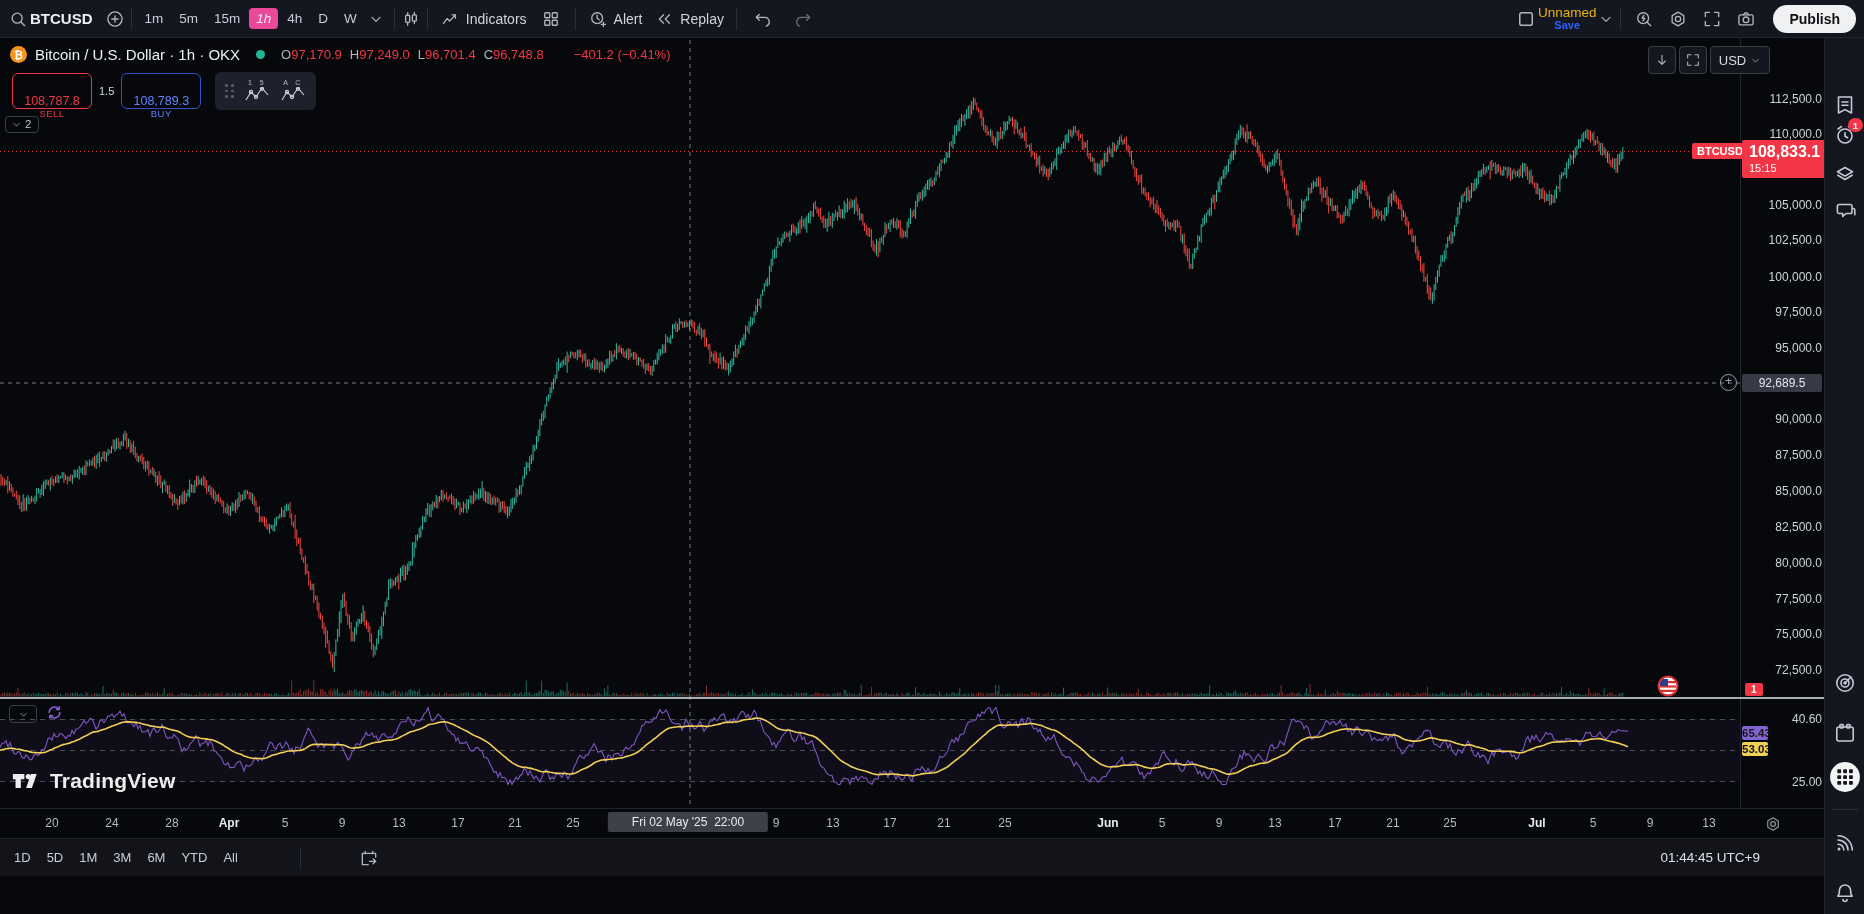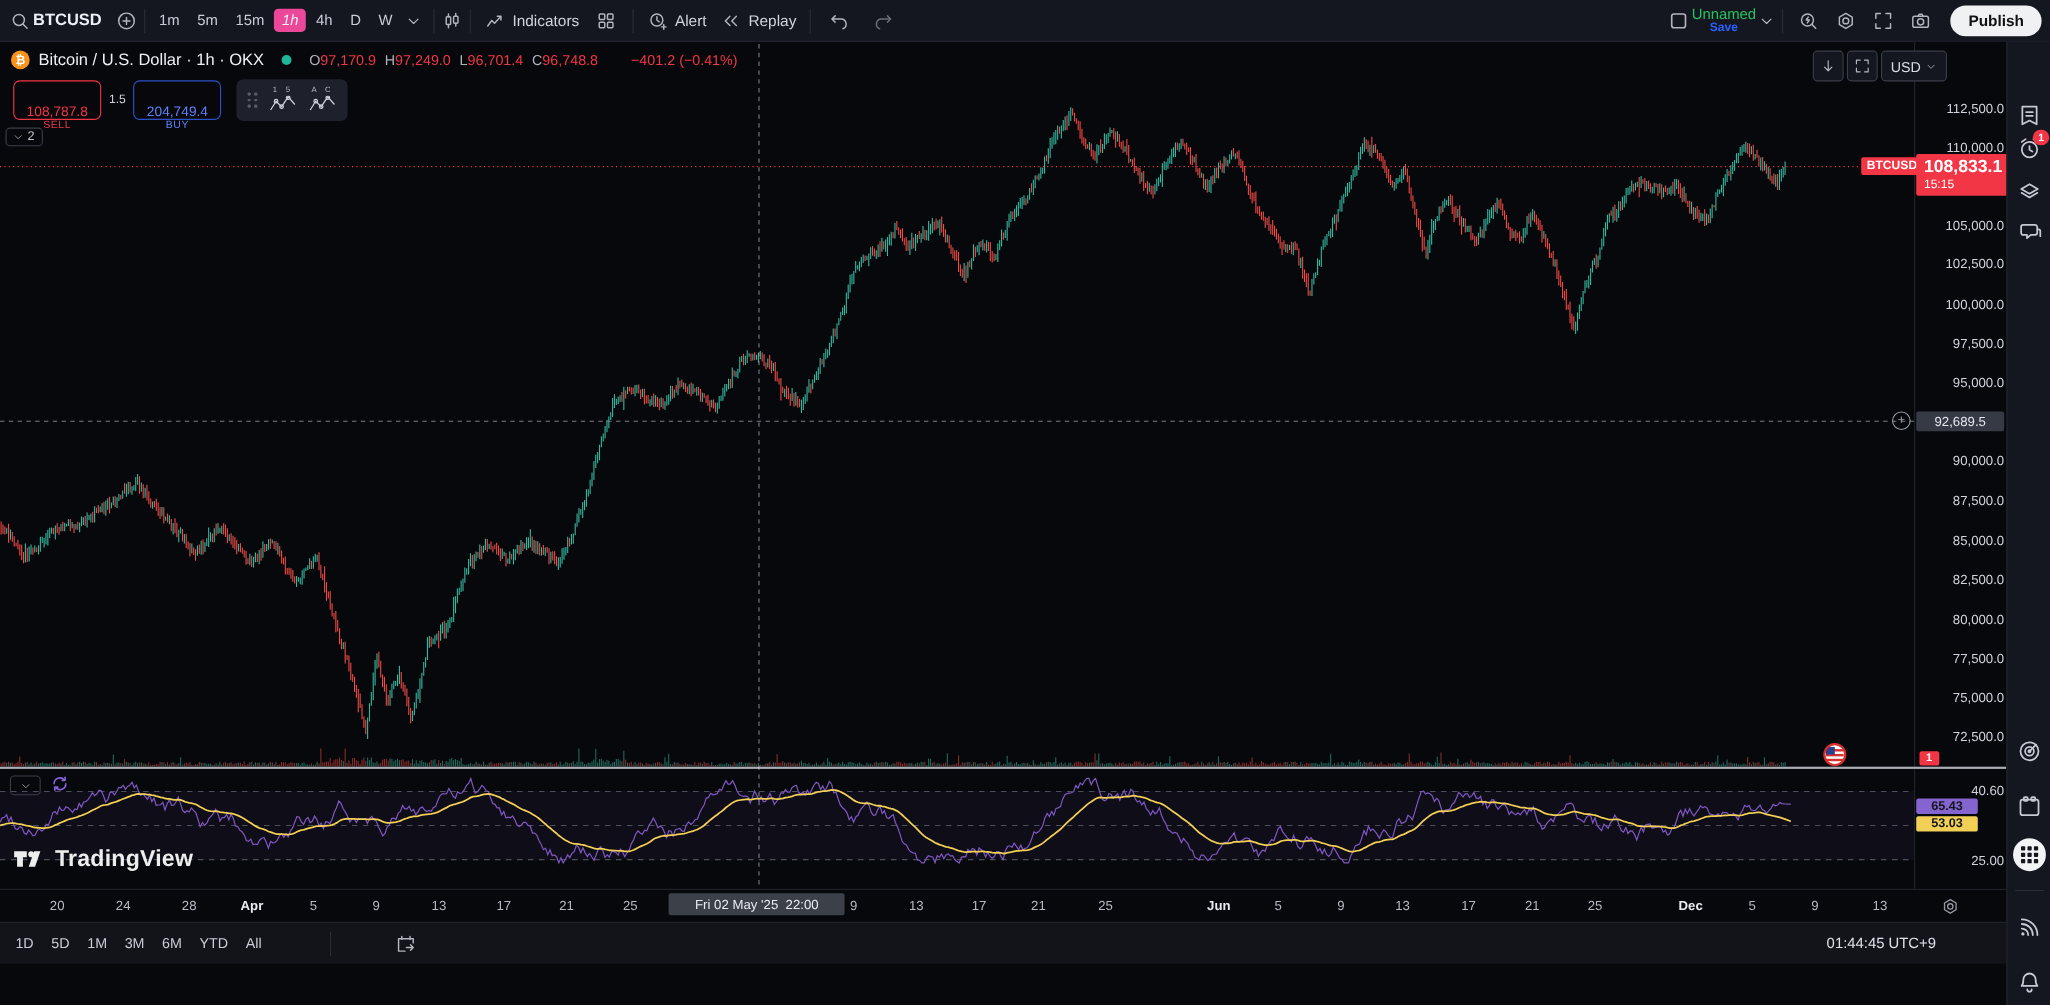--- a/index.html
+++ b/index.html
@@ -14,21 +14,21 @@
   .tb-sep{width:1px;height:22px;background:#2a2d38;margin:0 6px;flex:0 0 auto;}
   .symbol-name{font-weight:bold;font-size:15px;color:#eceff4;margin-left:2px;}
   .iv-btn{padding:3px 7px;border-radius:4px;font-size:13.5px;color:#c9ccd6;cursor:pointer;}
   .iv-btn.active{background:#ec4899;color:#eef0f5;font-style:italic;}
   .ic{width:20px;height:20px;color:#b2b5be;flex:0 0 auto;}
   .ic-sm{width:16px;height:16px;}
   [data-icon] svg{width:100%;height:100%;fill:none;stroke:currentColor;stroke-width:1.6;
                   stroke-linecap:round;stroke-linejoin:round;display:block;}
   .tb-right{margin-left:auto;display:flex;align-items:center;}
   .layout-name{display:flex;flex-direction:column;align-items:center;line-height:1.05;margin:0 2px;}
-  .layout-name .nm{font-size:13.5px;color:#22c55e;}
+  .layout-name .nm{font-size:13.5px;color:#eab308;}
   .layout-name .sv{font-size:11px;color:#2962ff;font-weight:bold;}
   .publish-btn{background:#f0f1f3;color:#101113;font-weight:bold;font-size:14px;border-radius:16px;
                padding:6px 16px;margin-left:10px;cursor:pointer;}
   
   .sym-row{position:absolute;left:10px;top:46px;display:flex;align-items:center;gap:8px;z-index:30;}
   .coin{width:17px;height:17px;border-radius:50%;background:#f7931a;color:#fff;font-size:11px;font-weight:bold;
         display:flex;align-items:center;justify-content:center;}
   .sym-title{font-size:15px;color:#eceff4;}
   .mkt-dot{width:9px;height:9px;border-radius:50%;background:#1fb597;margin:0 8px;}
   .ohlc{display:flex;gap:8px;font-size:13px;}
@@ -67,21 +67,21 @@
               padding:2px 0 2px 7px;line-height:1.25;z-index:40;}
   .last-price .lp{font-size:16px;font-weight:bold;}
   .last-price .cd{font-size:11px;}
   .xhair-price{position:absolute;left:1742px;width:80px;background:#363a45;color:#e4e7ee;border-radius:2px;
                font-size:12px;padding:2px 0;text-align:center;z-index:39;}
   .xplus{position:absolute;left:1720px;top:374px;width:15px;height:15px;border:1px solid #9aa0ab;border-radius:50%;
          color:#9aa0ab;font-size:12px;line-height:13px;text-align:center;z-index:39;cursor:pointer;}
   .events-badge{position:absolute;left:1745px;top:683px;background:#f23645;color:#fff;font-size:10px;font-weight:bold;
                 border-radius:2px;padding:1px 6px;z-index:40;}
   
-  .osc-label{position:absolute;left:1742px;width:56px;text-align:center;font-size:11.5px;font-weight:bold;
+  .osc-label{position:absolute;left:1742px;width:26px;text-align:center;font-size:11.5px;font-weight:bold;
              border-radius:2px;padding:1px 0;color:#15161a;z-index:40;}
   
   .pane-divider{position:absolute;left:0;top:697px;width:1824px;height:2px;background:#c7cad2;opacity:.85;z-index:25;}
   
   .pane-collapse{position:absolute;left:9px;top:705px;width:26px;height:16px;border:1px solid #3a3e49;border-radius:4px;
                  display:flex;align-items:center;justify-content:center;color:#bcc0ca;z-index:30;cursor:pointer;}
   .osc-icon{position:absolute;left:46px;top:704px;width:17px;height:17px;z-index:30;color:#8a63e0;cursor:pointer;}
   .watermark{position:absolute;left:12px;top:769px;display:flex;align-items:center;gap:8px;z-index:28;opacity:.93;}
   .watermark svg{width:30px;height:22px;}
   .watermark .wm-t{font-size:21px;font-weight:bold;color:#fff;letter-spacing:.2px;}
@@ -288,21 +288,21 @@
     <span class="chg">−401.2 (−0.41%)</span>
   </div>
 
   <div class="trade-row">
     <div class="trade-btn sell">
       <span class="p">108,787.8</span>
       <span class="l">SELL</span>
     </div>
     <span class="spread">1.5</span>
     <div class="trade-btn buy">
-      <span class="p">204,749.4</span>
+      <span class="p">108,789.3</span>
       <span class="l">BUY</span>
     </div>
     <div class="pat-widget">
       <span class="drag-dots">
           <i></i>
           <i></i>
           <i></i>
           <i></i>
           <i></i>
           <i></i>
@@ -442,21 +442,21 @@
       <span class="ttick" style="left:890px">17</span>
       <span class="ttick" style="left:944px">21</span>
       <span class="ttick" style="left:1005px">25</span>
       <span class="ttick major" style="left:1108px">Jun</span>
       <span class="ttick" style="left:1162px">5</span>
       <span class="ttick" style="left:1219px">9</span>
       <span class="ttick" style="left:1275px">13</span>
       <span class="ttick" style="left:1335px">17</span>
       <span class="ttick" style="left:1393px">21</span>
       <span class="ttick" style="left:1450px">25</span>
-      <span class="ttick major" style="left:1537px">Dec</span>
+      <span class="ttick major" style="left:1537px">Jul</span>
       <span class="ttick" style="left:1593px">5</span>
       <span class="ttick" style="left:1650px">9</span>
       <span class="ttick" style="left:1709px">13</span>
       <span class="xhair-time" style="left:688px">Fri 02 May '25  22:00</span>
     </div>
 
   <div class="range-bar">
     <span id="ranges" style="display:flex;align-items:center">
         <span class="rng">1D</span>
         <span class="rng">5D</span>

